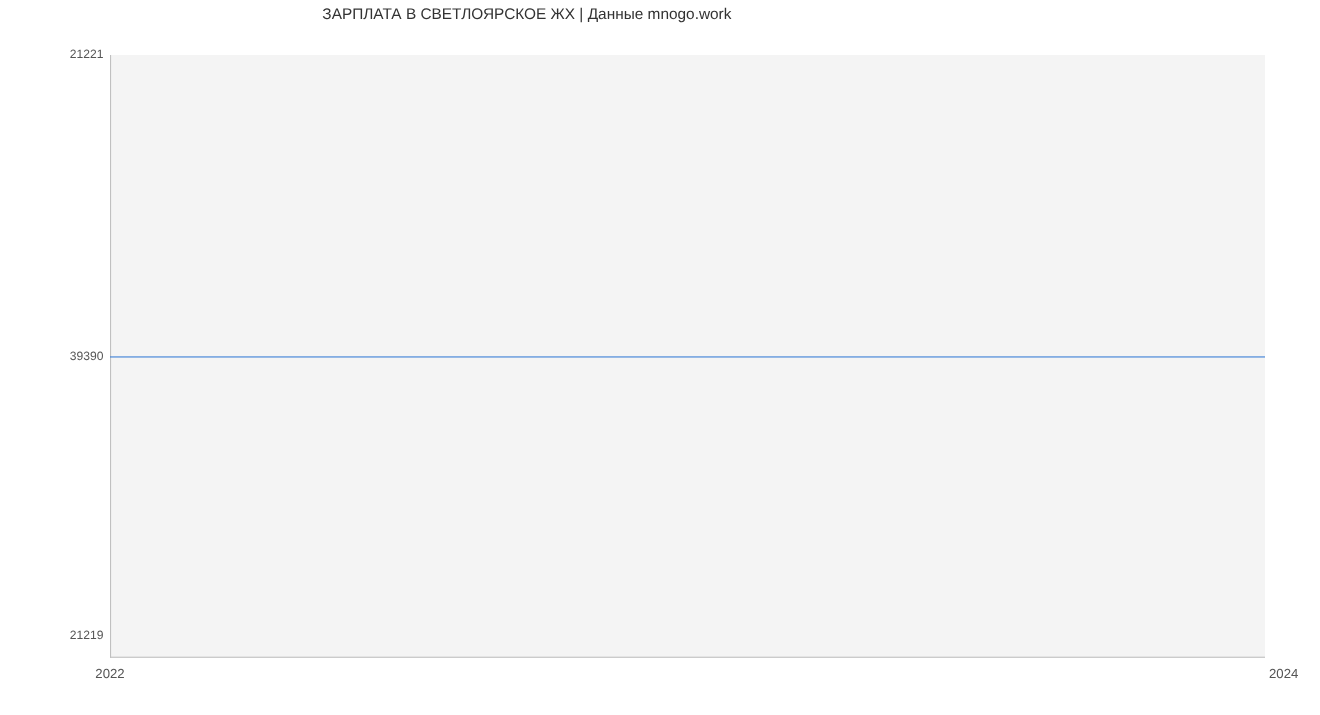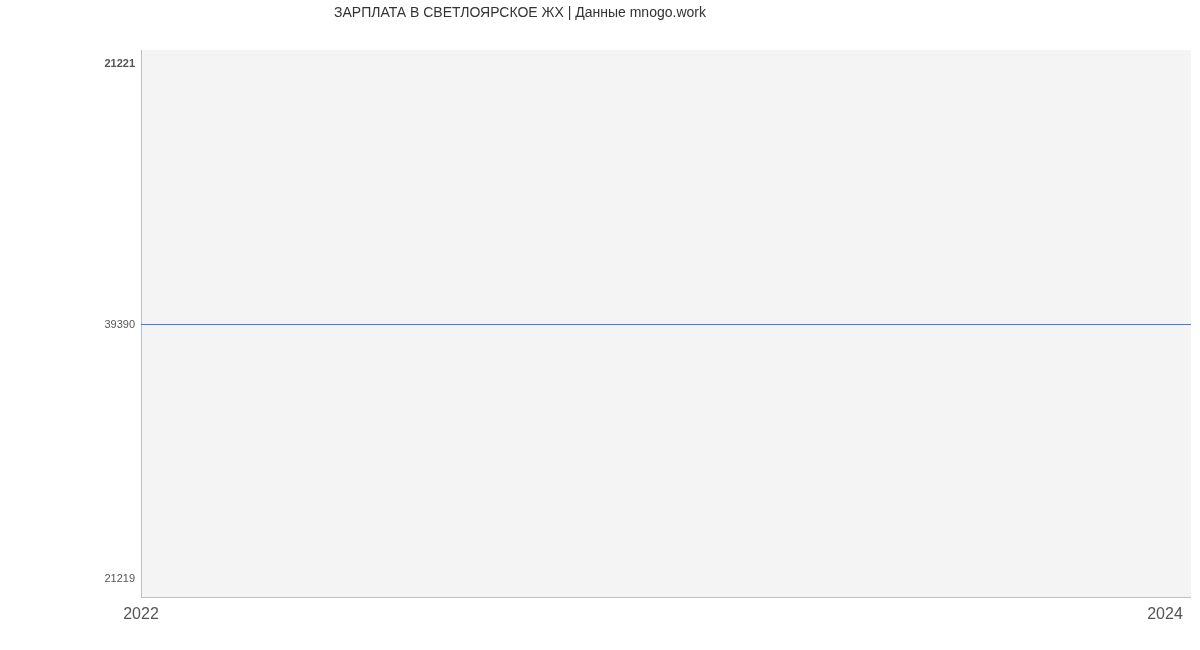--- a/index.html
+++ b/index.html
@@ -8,21 +8,20 @@
     width: 1200px;
     height: 650px;
     background: #ffffff;
     font-family: "Trebuchet MS", "Lucida Grande", "Lucida Sans Unicode", Arial, sans-serif;
     color: #333333;
   }
   .chart-wrap {
     position: relative;
     width: 958px;
     height: 650px;
-    margin-left: 41px;
   }
   .chart-title {
     position: absolute;
     top: 4px;
     left: 0;
     width: 100%;
     text-align: center;
     font-size: 14px;
     color: #333333;
   }
@@ -40,43 +39,43 @@
   .y-tick-label {
     position: absolute;
     width: 90px;
     text-align: right;
     font-size: 11px;
     color: #555555;
     transform: translateY(-50%);
   }
   .x-tick-label {
     position: absolute;
-    font-size: 16px;
+    font-size: 12px;
     color: #555555;
     transform: translateX(-50%);
     top: 605px;
     text-align: center;
   }
   .data-line {
     position: absolute;
     height: 0;
     border-top: 1.5px solid #3a7ed6;
   }
 </style>
 </head>
 <body>
 
 <div class="chart-wrap">
 
   <div class="chart-title">ЗАРПЛАТА В СВЕТЛОЯРСКОЕ ЖХ | Данные mnogo.work</div>
 
   <div class="plot-area"></div>
 
-  <div class="y-tick-label" style="left:4px; top:63px;font-weight:bold;">21221</div>
+  <div class="y-tick-label" style="left:4px; top:50px;">21221</div>
   <div class="y-tick-label" style="left:4px; top:324px;">39390</div>
   <div class="y-tick-label" style="left:4px; top:578px;">21219</div>
 
   <div class="x-tick-label" style="left:100px;">2022</div>
-  <div class="x-tick-label" style="left:1124px;">2024</div>
+  <div class="x-tick-label" style="left:1167px;">2024</div>
 
   <div class="data-line" style="left:100px; top:324px; width:1050px;"></div>
 
 </div>
 
 </body></html>

